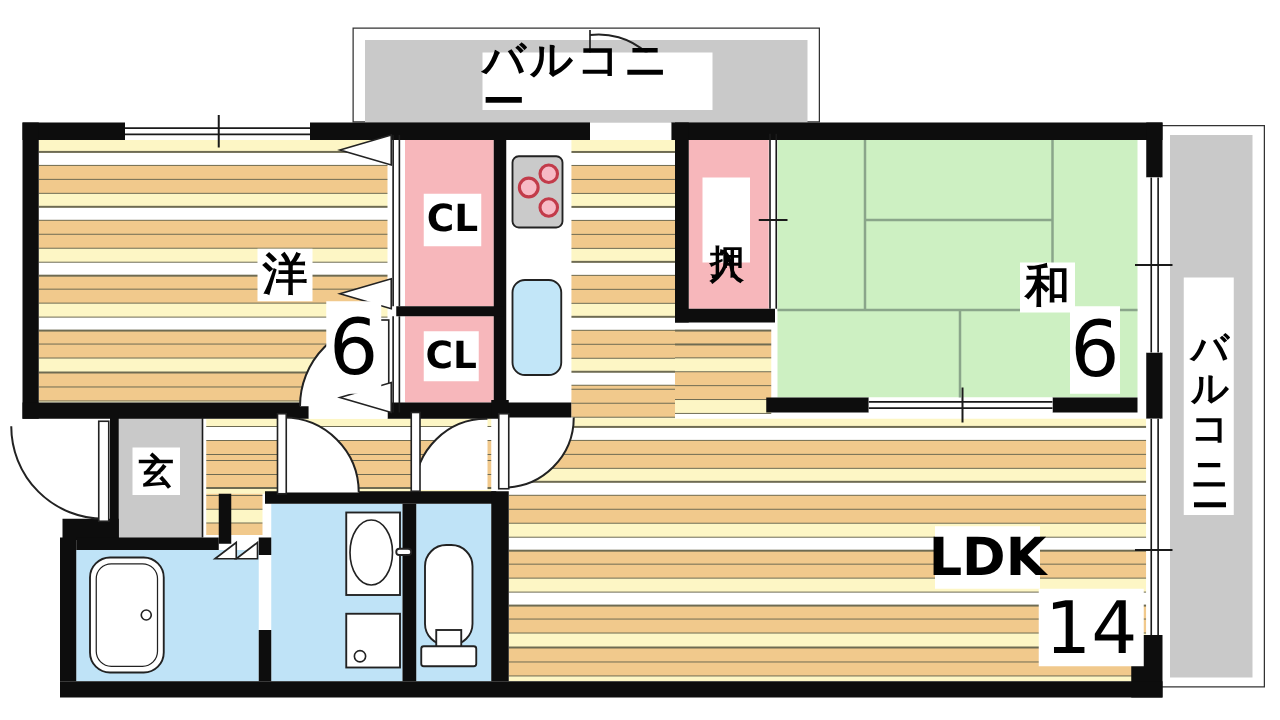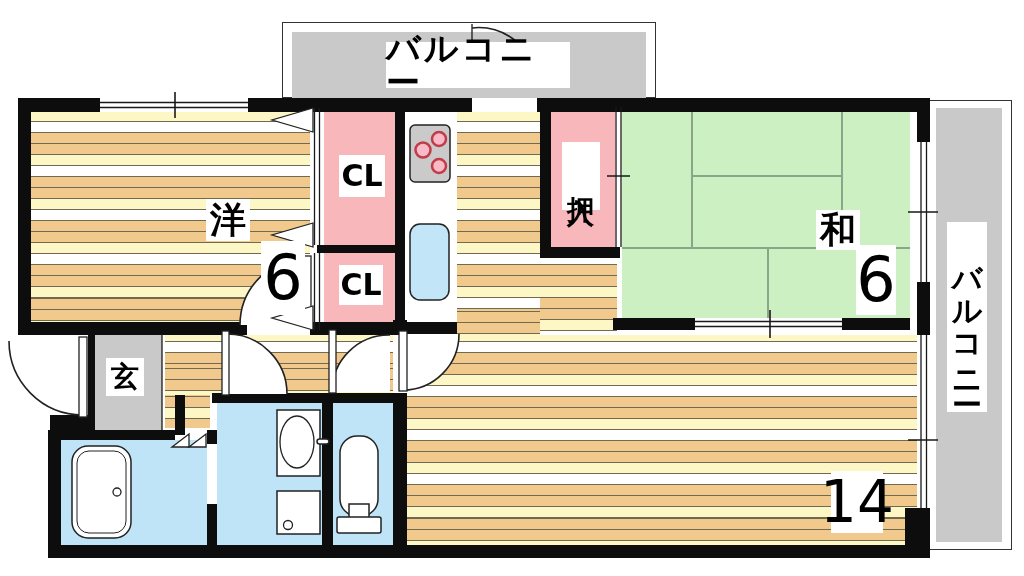--- a/index.html
+++ b/index.html
@@ -193,20 +193,23 @@
   </div>
   <div class="lbl vert" style="left:562px;top:142px;width:38px;height:68px;font-size:27px;">
     <span class="vert">押入</span>
   </div>
   <div class="lbl" style="left:816px;top:210px;width:44px;height:40px;font-size:36px;">
     <span>和</span>
   </div>
   <div class="lbl num" style="left:856px;top:245px;width:40px;height:70px;font-size:62px;">
     <span>6</span>
   </div>
-  <div class="lbl num" style="left:831px;top:471px;width:52px;height:62px;font-size:58px;">
+  <div class="lbl" style="left:748px;top:421px;width:84px;height:50px;font-size:42px;">
+    <span>LDK</span>
+  </div>
+  <div class="lbl num" style="left:831px;top:471px;width:84px;height:62px;font-size:58px;">
     <span>14</span>
   </div>
   <div class="lbl" style="left:106px;top:358px;width:38px;height:38px;font-size:28px;">
     <span>玄</span>
   </div>
 
 </div>
 
 </body></html>

